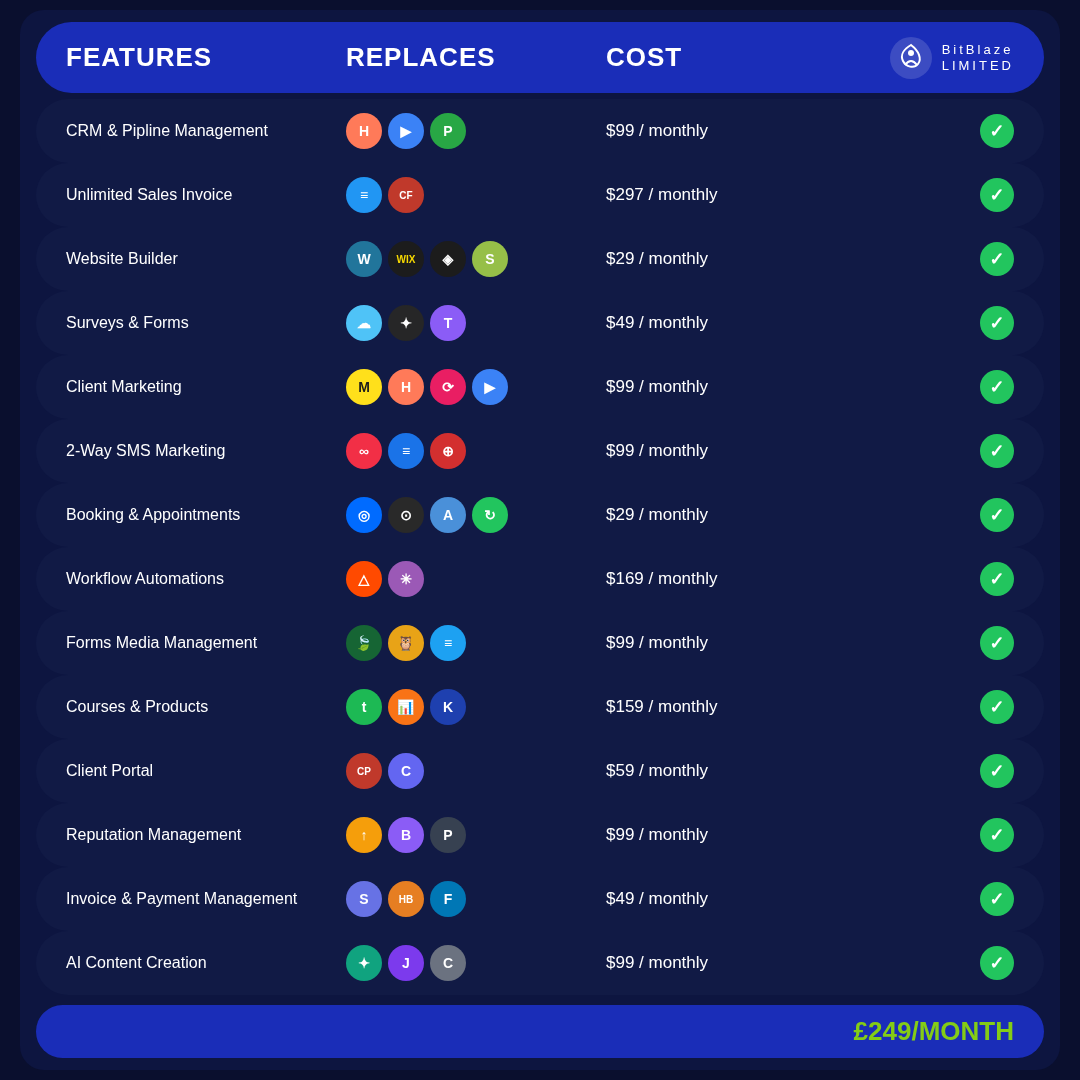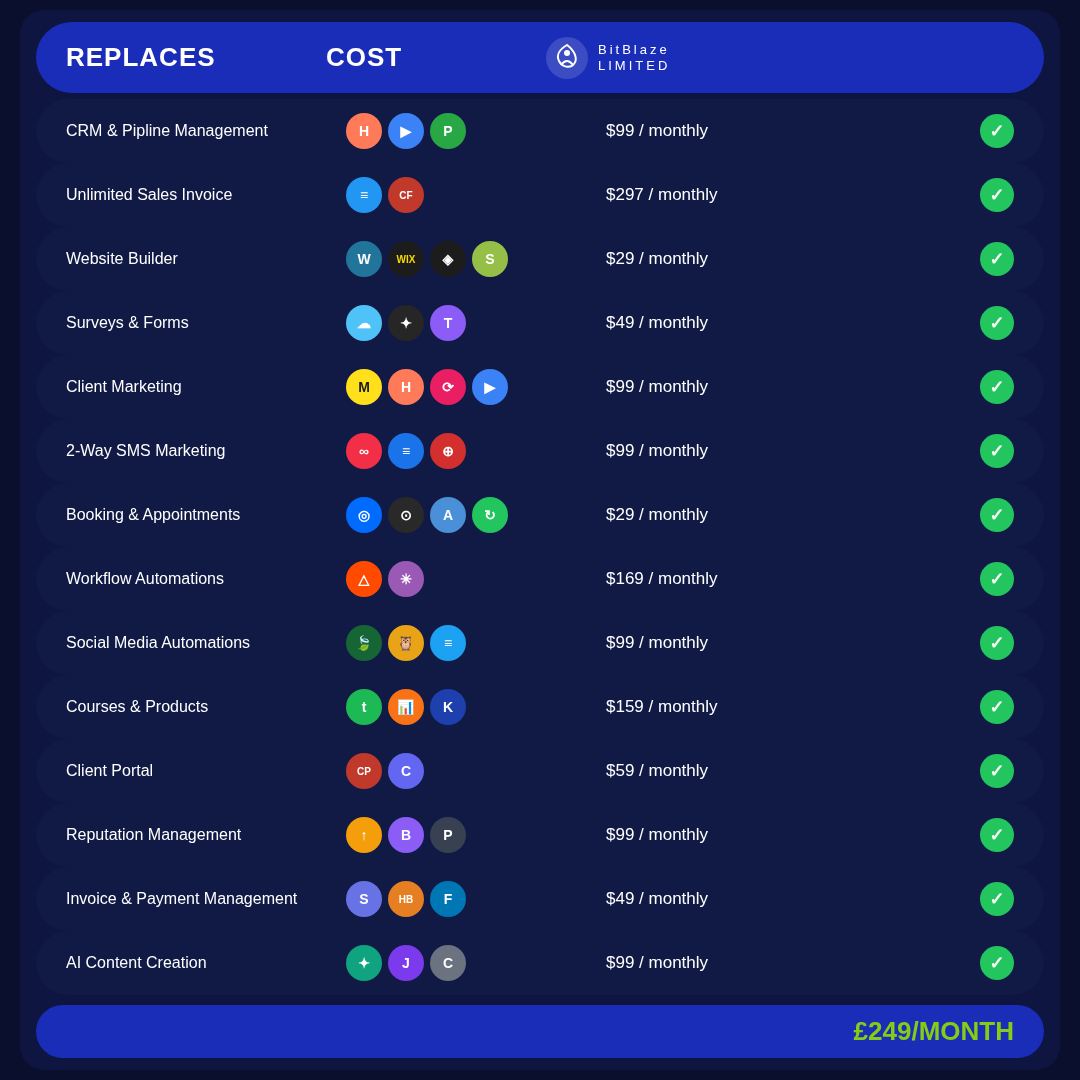--- a/index.html
+++ b/index.html
@@ -49,21 +49,21 @@
       flex: 0 0 220px;
       color: white;
       font-size: 26px;
       font-weight: 900;
       letter-spacing: 1px;
     }
     .header-logo {
       flex: 1;
       display: flex;
       align-items: center;
-      justify-content: flex-start;
+      justify-content: flex-end;
       gap: 10px;
     }
     .logo-icon {
       width: 42px;
       height: 42px;
     }
     .logo-text {
       color: white;
       font-size: 18px;
       font-weight: 800;
@@ -210,20 +210,21 @@
     .icon-chatgpt { background: #10a37f; }
     .icon-jasper { background: #7c3aed; }
     .icon-copy { background: #6b7280; }
   </style>
 </head>
 <body>
 
 <div class="container">
 
   <div class="header">
+    <div class="header-features">FEATURES</div>
     <div class="header-replaces">REPLACES</div>
     <div class="header-cost">COST</div>
     <div class="header-logo">
       <svg class="logo-icon" viewBox="0 0 42 42" fill="none" xmlns="http://www.w3.org/2000/svg">
         <circle cx="21" cy="21" r="21" fill="white" fill-opacity="0.15"></circle>
         <path d="M21 8 C14 12, 10 18, 13 24 C16 30, 24 32, 28 27 C32 22, 29 14, 21 8Z" fill="none" stroke="white" stroke-width="2"></path>
         <path d="M15 28 Q21 20 27 28" fill="none" stroke="white" stroke-width="2"></path>
         <circle cx="21" cy="16" r="3" fill="white"></circle>
       </svg>
       <div class="logo-text">
@@ -325,21 +326,21 @@
         <div class="row-icons">
           <div class="app-icon icon-zapier" style="background: rgb(255, 74, 0);">△</div>
           <div class="app-icon icon-make" style="background: rgb(155, 89, 182);">✳</div>
         </div>
         <div class="row-cost">$169 / monthly</div>
         <div class="row-check">
           <div class="check-icon"></div>
         </div>
       </div>
       <div class="row">
-        <div class="row-feature">Social Media Automations</div>
+        <div class="row-feature">Forms Media Management</div>
         <div class="row-icons">
           <div class="app-icon icon-leaf" style="background: rgb(22, 101, 52);">🍃</div>
           <div class="app-icon icon-hootsuite" style="background: rgb(232, 163, 23);">🦉</div>
           <div class="app-icon icon-buffers2" style="background: rgb(29, 161, 242);">≡</div>
         </div>
         <div class="row-cost">$99 / monthly</div>
         <div class="row-check">
           <div class="check-icon"></div>
         </div>
       </div>

